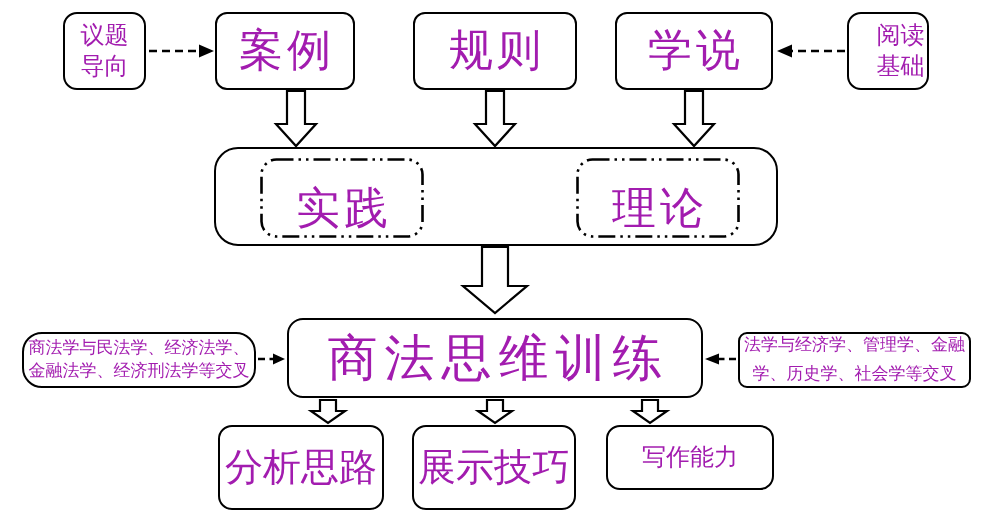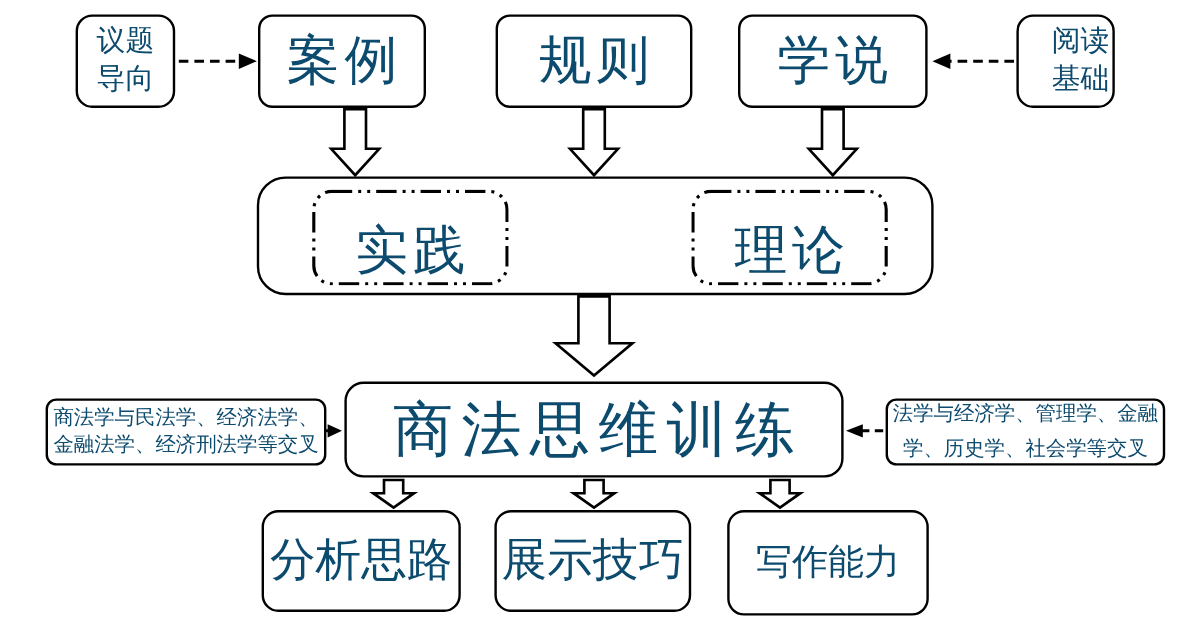--- a/index.html
+++ b/index.html
@@ -2,21 +2,21 @@
 <html><head>
 <meta charset="utf-8">
 <style>
   html, body { margin: 0; padding: 0; background: #ffffff; }
   .canvas {
     position: relative;
     width: 991px;
     height: 525px;
     background: #ffffff;
     font-family: "Liberation Serif", "DejaVu Serif", serif;
-    color: #0c4a6e;
+    color: #a21caf;
     overflow: hidden;
   }
   .arrows-layer {
     position: absolute;
     left: 0; top: 0;
     width: 991px; height: 525px;
     z-index: 0;
   }
   .box {
     position: absolute;
@@ -56,27 +56,27 @@
   .d-practice { left: 260px; top: 158px; width: 164px; height: 80px; }
   .d-theory   { left: 576px; top: 158px; width: 164px; height: 80px; }
   .dash-node svg { position: absolute; left: 0; top: 0; width: 100%; height: 100%; }
   .dash-node .label { position: relative; margin-right: -4px; }
 
   
   .b-training { left: 287px; top: 318px; width: 416px; height: 80px; border-radius: 16px; font-size: 50px; letter-spacing: 7px; }
   .b-training .label { margin-right: -7px; }
 
   
-  .b-note-left  { left: 22px;  top: 332px; width: 234px; height: 56px; border-radius: 9px; font-size: 17px; line-height: 1.35; border-width: 2px; margin-left: 16px; }
+  .b-note-left  { left: 22px;  top: 332px; width: 234px; height: 56px; border-radius: 20px; font-size: 17px; line-height: 1.35; border-width: 2px; }
   .b-note-right { left: 738px; top: 332px; width: 233px; height: 56px; border-radius: 9px; font-size: 17px; line-height: 1.35; border-width: 2px; justify-content: space-between; }
 
   
   .b-analysis     { left: 218px; top: 425px; width: 166px; height: 85px; border-radius: 14px; font-size: 38px; }
   .b-presentation { left: 412px; top: 425px; width: 164px; height: 85px; border-radius: 14px; font-size: 38px; }
-  .b-writing      { left: 606px; top: 425px; width: 168px; height: 88px; border-radius: 14px; font-size: 30px; }
+  .b-writing      { left: 606px; top: 425px; width: 168px; height: 65px; border-radius: 14px; font-size: 24px; }
 </style>
 </head>
 <body>
 
 <div class="canvas">
 
   <svg class="arrows-layer" viewBox="0 0 991 525" xmlns="http://www.w3.org/2000/svg">
 
     <g>
       <line x1="149" y1="51" x2="200" y2="51" stroke="#000" stroke-width="2.4" stroke-dasharray="8 5"></line>

